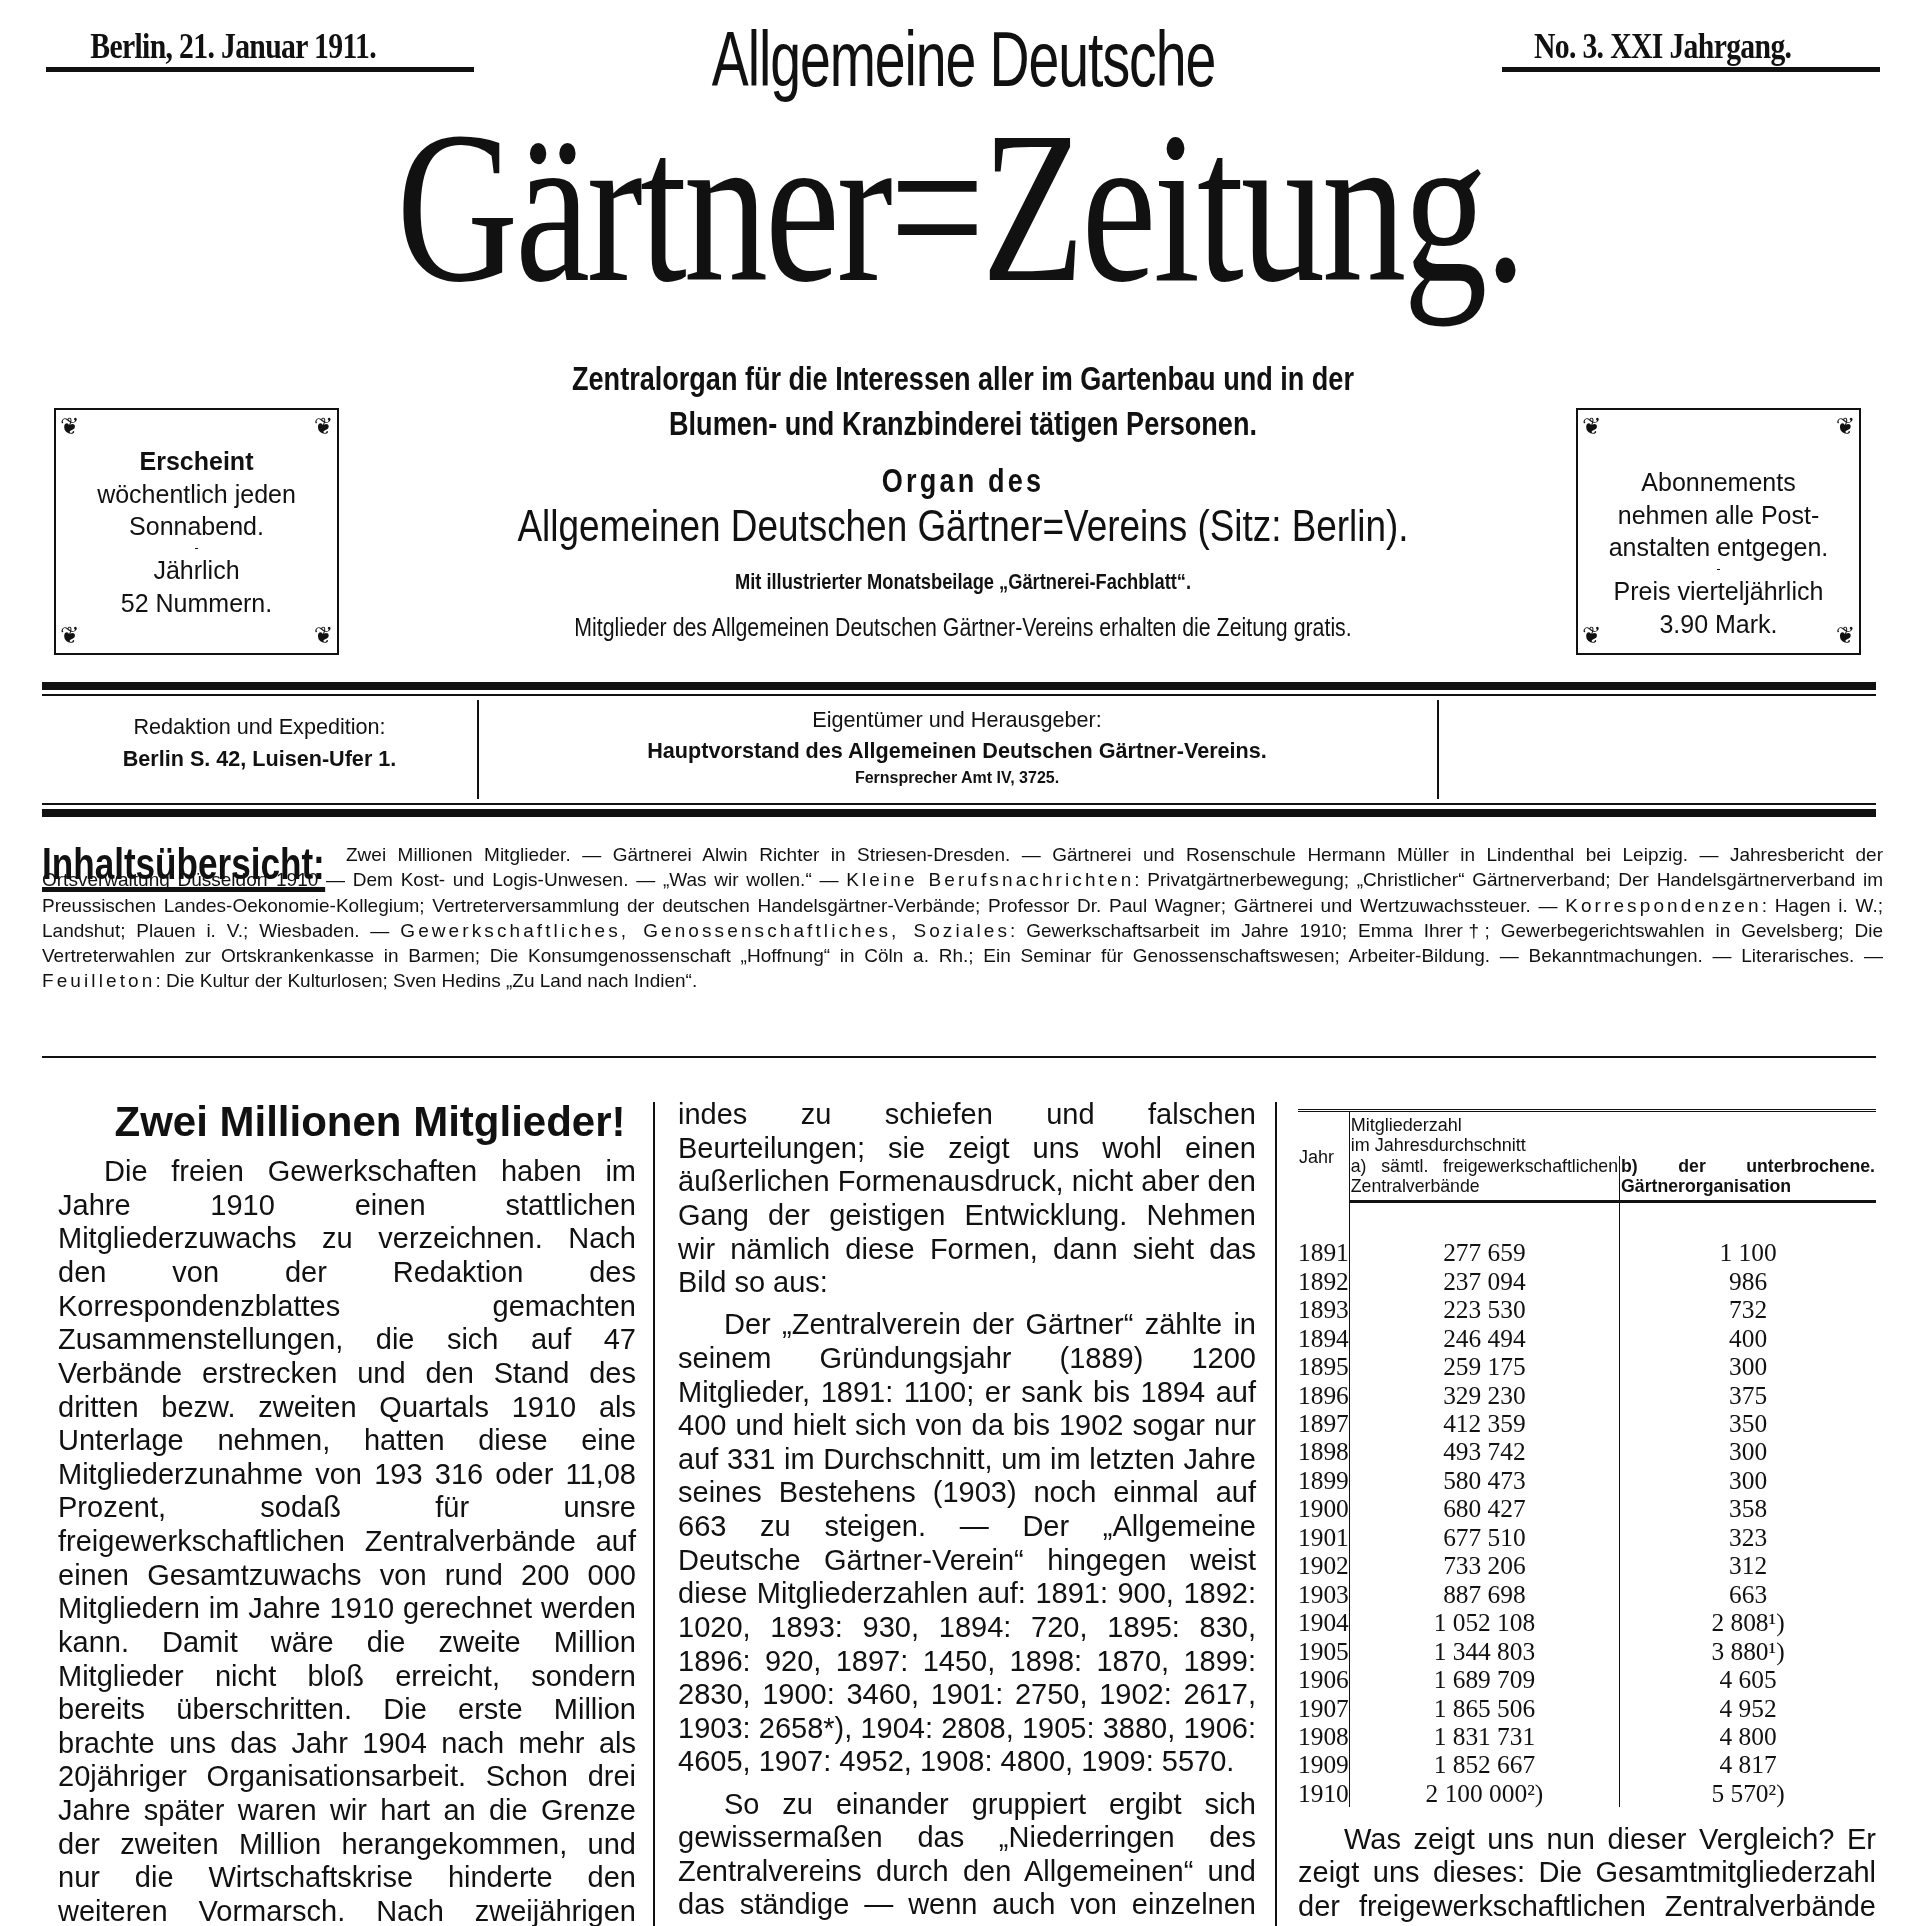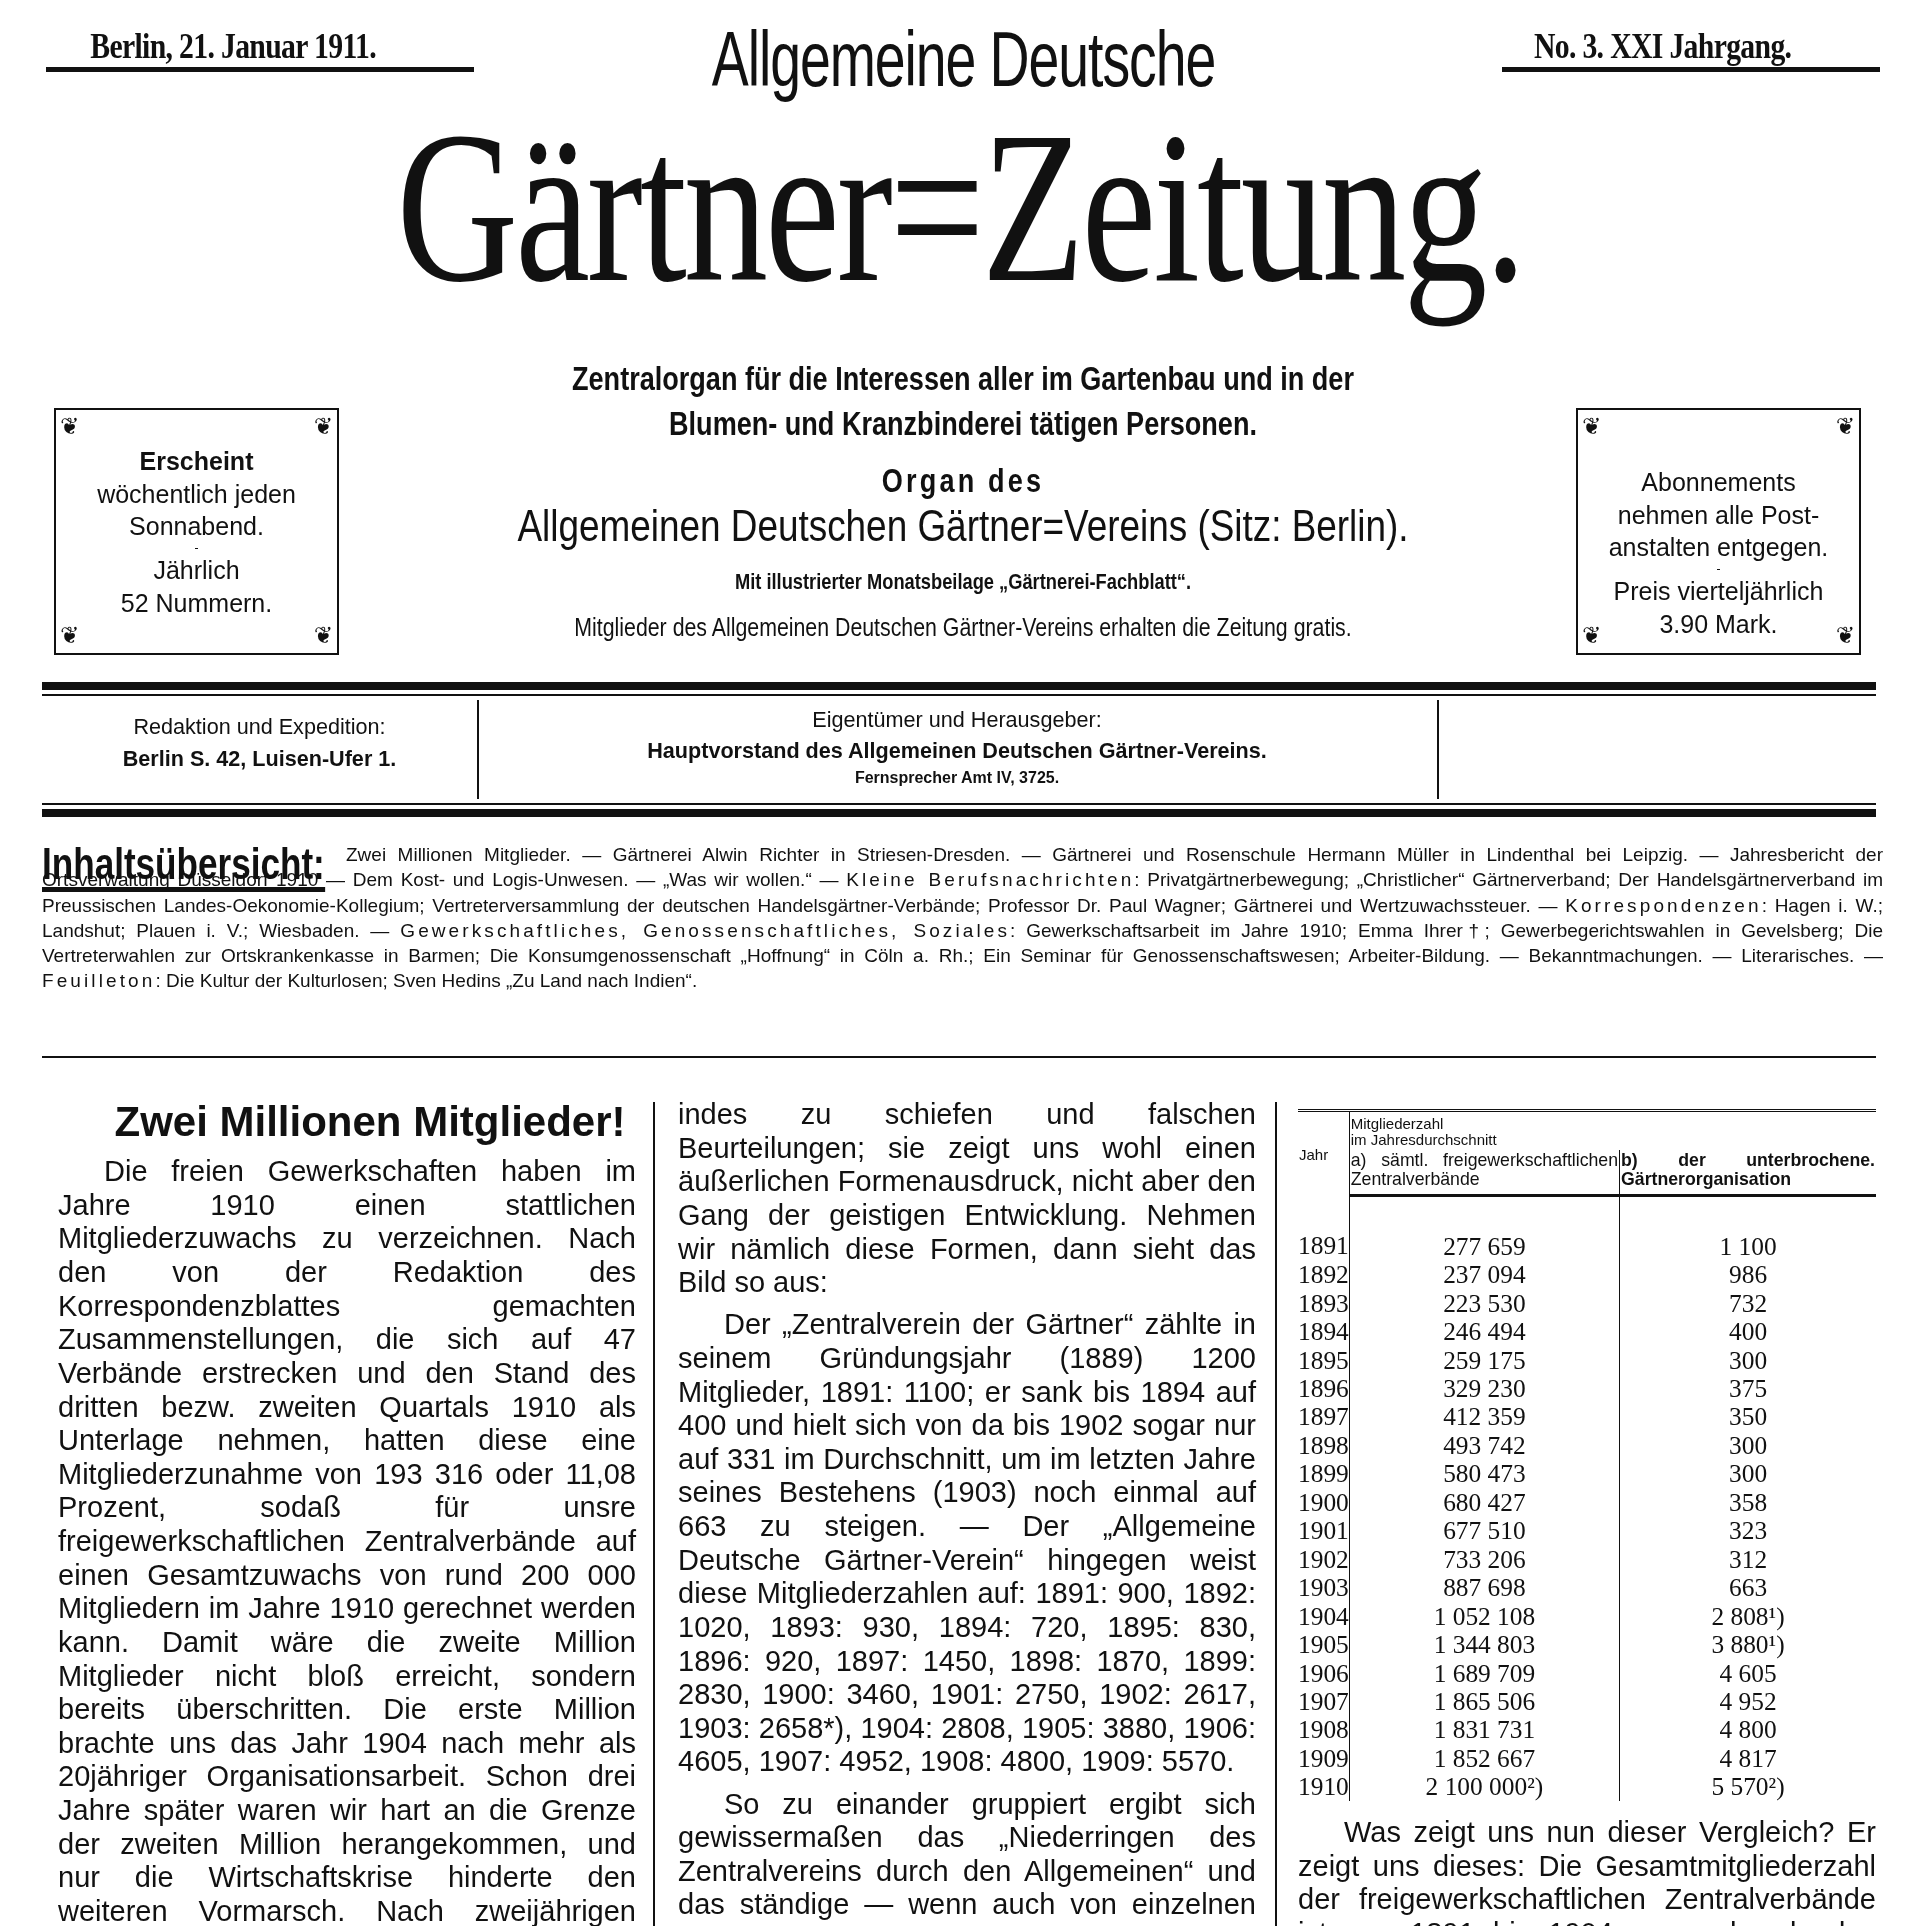--- a/index.html
+++ b/index.html
@@ -38,21 +38,21 @@
   
   .col { top:1098px; width:578px; font-size:29px; line-height:1.16; text-align:justify;
          font-family:"Liberation Sans","DejaVu Sans",sans-serif; }
   .col p { margin:0 0 8.5px 0; text-indent:46px; }
   .col .noindent { text-indent:0; }
   .colrule { top:1102px; width:2.3px; height:1529px; background:#111; }
   .headline { font-size:42px; font-weight:bold; text-align:center; margin:0 0 11.6px 0; text-indent:0;
               font-family:"Liberation Sans",sans-serif; }
   
   table.stats { border-collapse:collapse; width:100%; font-size:25.4px; font-family:"Liberation Serif",serif; margin-bottom:15.4px; }
-  table.stats th { font-weight:normal; font-family:"Liberation Sans",sans-serif; font-size:15px; line-height:1.1; vertical-align:middle; }
+  table.stats th { font-weight:normal; font-family:"Liberation Sans",sans-serif; font-size:18px; line-height:1.1; vertical-align:middle; }
   table.stats thead tr:first-child th { border-top:3.9px double #111; padding-top:3.9px; }
   table.stats .hdr-sub th { border-bottom:3.9px solid #111; font-size:17.7px; padding-bottom:3.9px; }
   table.stats .bold { font-weight:bold; }
   table.stats td { text-align:center; line-height:1.12; padding:0; }
   table.stats td.yr, table.stats th.yr { border-right:1.9px solid #111; }
   table.stats td.a, table.stats th.a { border-right:1.9px solid #111; }
   table.stats tbody tr:first-child td { padding-top:35px; }
 </style>
 </head>
 <body>

